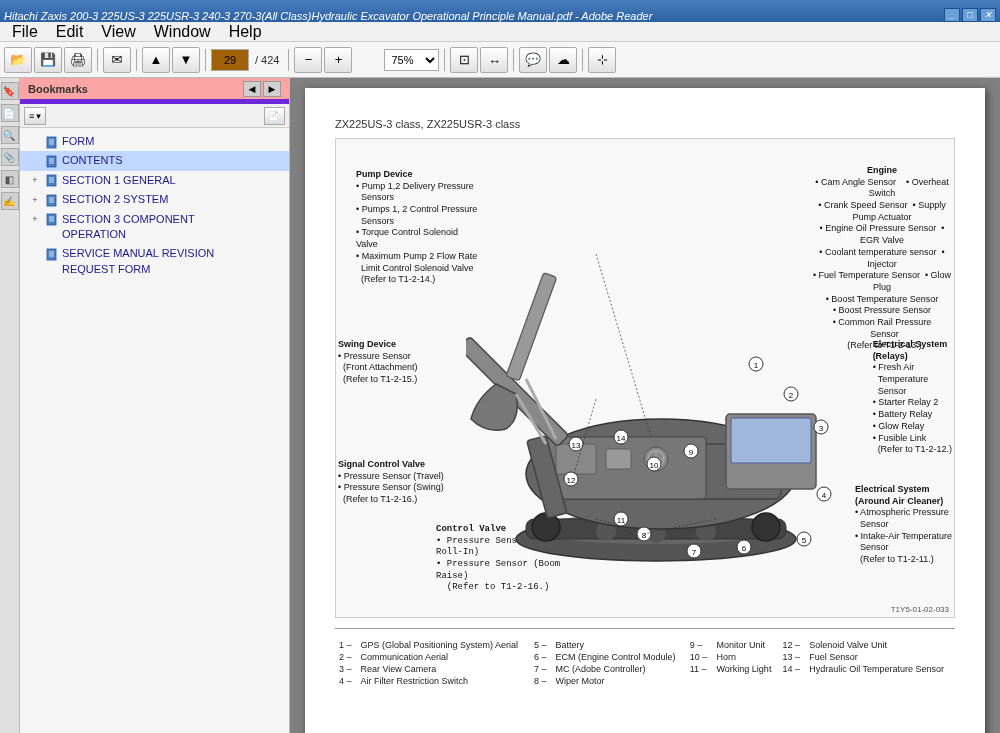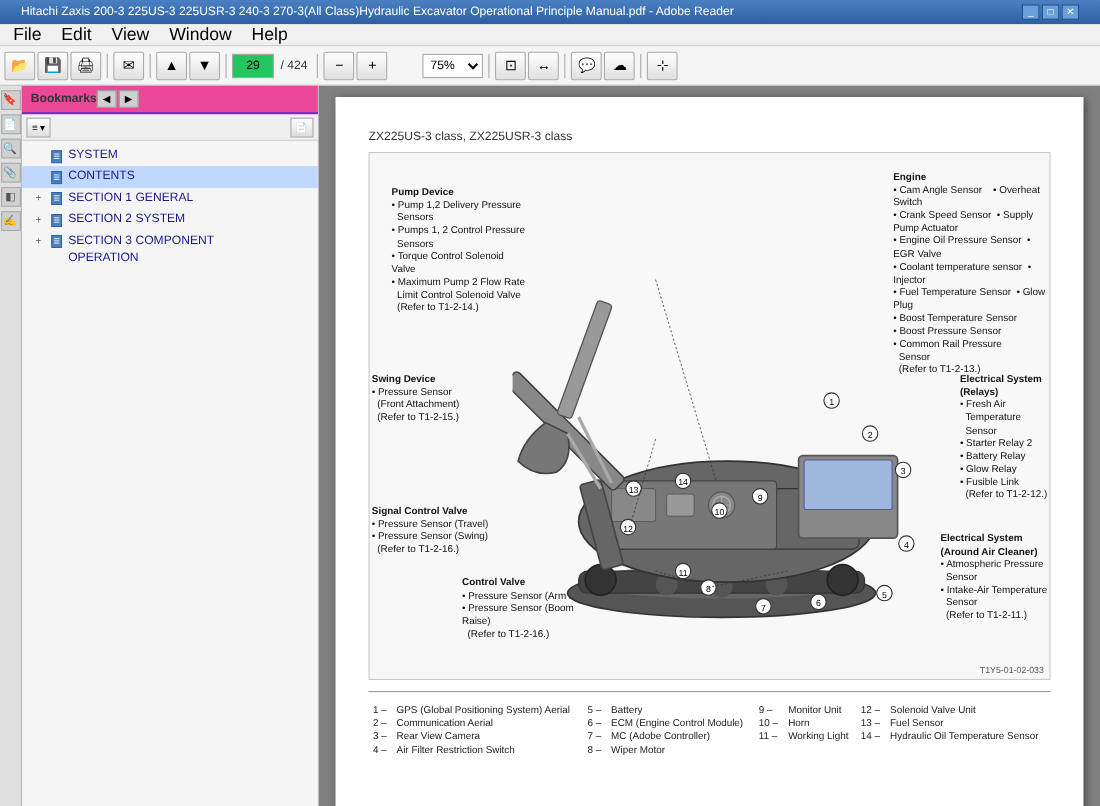--- a/index.html
+++ b/index.html
@@ -11,23 +11,24 @@
       height: 733px;
       overflow: hidden;
     }
 
     
     #title-bar {
       background: linear-gradient(to bottom, #4a7fc1, #2a5fa0);
       color: white;
       height: 22px;
       display: flex;
-      align-items: center;
-      padding: 0 19px;
-      font-size: 11px;
+      align-items: flex-end;
+      padding: 0 4px;
+      font-size: 11px;
+      font-style: italic;
     }
     #title-bar .title-text {
       flex: 1;
     }
     #title-bar .window-controls {
       display: flex;
       gap: 2px;
     }
     .win-btn {
       width: 16px;
@@ -85,21 +86,21 @@
       height: 22px;
       background: #aaa;
       margin: 0 3px;
     }
     .page-input {
       width: 38px;
       height: 22px;
       border: 1px solid #aaa;
       text-align: center;
       font-size: 11px;
-      background: #22c55e;
+      background: #a16207;
     }
     .page-total {
       font-size: 11px;
       color: #333;
       padding: 0 4px;
     }
     .zoom-select {
       height: 22px;
       font-size: 11px;
       border: 1px solid #aaa;
@@ -117,27 +118,27 @@
     
     #sidebar {
       width: 270px;
       min-width: 270px;
       background: #f5f5f5;
       border-right: 1px solid #bbb;
       display: flex;
       flex-direction: column;
     }
     #sidebar-header {
-      background: #ec4899;
-      border-bottom: 2px solid #6d28d9;
+      background: #fca5a5;
+      border-bottom: 5px solid #6d28d9;
       height: 26px;
       display: flex;
       align-items: center;
       padding: 0 8px;
-      justify-content: flex-start;
+      justify-content: space-between;
     }
     #sidebar-title {
       font-size: 11px;
       font-weight: bold;
       color: #333;
     }
     #sidebar-controls {
       display: flex;
       gap: 2px;
     }
@@ -411,21 +412,21 @@
       <div class="bm-item">
         <div class="bm-expander">&nbsp;</div>
         <div class="bm-icon">
           <svg viewBox="0 0 11 13" fill="none" xmlns="http://www.w3.org/2000/svg">
             <rect x="1" y="1" width="9" height="11" fill="#4a7fc1" stroke="#2255aa" stroke-width="0.8"></rect>
             <line x1="3" y1="4" x2="8" y2="4" stroke="white" stroke-width="0.8"></line>
             <line x1="3" y1="6" x2="8" y2="6" stroke="white" stroke-width="0.8"></line>
             <line x1="3" y1="8" x2="8" y2="8" stroke="white" stroke-width="0.8"></line>
           </svg>
         </div>
-        <span class="bm-label">SYSTEM</span>
+        <span class="bm-label">FORM</span>
       </div>
 
 
       <div class="bm-item selected">
         <div class="bm-expander">&nbsp;</div>
         <div class="bm-icon">
           <svg viewBox="0 0 11 13" fill="none" xmlns="http://www.w3.org/2000/svg">
             <rect x="1" y="1" width="9" height="11" fill="#4a7fc1" stroke="#2255aa" stroke-width="0.8"></rect>
             <line x1="3" y1="4" x2="8" y2="4" stroke="white" stroke-width="0.8"></line>
             <line x1="3" y1="6" x2="8" y2="6" stroke="white" stroke-width="0.8"></line>
@@ -467,20 +468,32 @@
           <svg viewBox="0 0 11 13" fill="none" xmlns="http://www.w3.org/2000/svg">
             <rect x="1" y="1" width="9" height="11" fill="#4a7fc1" stroke="#2255aa" stroke-width="0.8"></rect>
             <line x1="3" y1="4" x2="8" y2="4" stroke="white" stroke-width="0.8"></line>
             <line x1="3" y1="6" x2="8" y2="6" stroke="white" stroke-width="0.8"></line>
             <line x1="3" y1="8" x2="8" y2="8" stroke="white" stroke-width="0.8"></line>
           </svg>
         </div>
         <span class="bm-label">SECTION 3 COMPONENT<br>OPERATION</span>
       </div>
 
+      <div class="bm-item">
+        <div class="bm-expander">&nbsp;</div>
+        <div class="bm-icon">
+          <svg viewBox="0 0 11 13" fill="none" xmlns="http://www.w3.org/2000/svg">
+            <rect x="1" y="1" width="9" height="11" fill="#4a7fc1" stroke="#2255aa" stroke-width="0.8"></rect>
+            <line x1="3" y1="4" x2="8" y2="4" stroke="white" stroke-width="0.8"></line>
+            <line x1="3" y1="6" x2="8" y2="6" stroke="white" stroke-width="0.8"></line>
+            <line x1="3" y1="8" x2="8" y2="8" stroke="white" stroke-width="0.8"></line>
+          </svg>
+        </div>
+        <span class="bm-label">SERVICE MANUAL REVISION<br>REQUEST FORM</span>
+      </div>
     </div>
   </div>
 
   <div id="content-area">
     <div id="pdf-page">
 
       <div class="page-subtitle">ZX225US-3 class, ZX225USR-3 class</div>
 
       <div class="diagram-container">
 
@@ -496,27 +509,27 @@
           <strong>Swing Device</strong><br>
           • Pressure Sensor<br>&nbsp;&nbsp;(Front Attachment)<br>&nbsp;&nbsp;(Refer to T1-2-15.)
         </div>
 
         <div class="diagram-label" style="left:2px; top:320px; max-width:120px;">
           <strong>Signal Control Valve</strong><br>
           • Pressure Sensor (Travel)<br>
           • Pressure Sensor (Swing)<br>&nbsp;&nbsp;(Refer to T1-2-16.)
         </div>
 
-        <div class="diagram-label" style="left:84px; top:385px; max-width:130px;">
+        <div class="diagram-label" style="left:100px; top:385px; max-width:130px;font-family:Liberation Mono, monospace;">
           <strong>Control Valve</strong><br>
           • Pressure Sensor (Arm Roll-In)<br>
           • Pressure Sensor (Boom Raise)<br>&nbsp;&nbsp;(Refer to T1-2-16.)
         </div>
 
-        <div class="diagram-label" style="right:2px; top:16px; max-width:140px; text-align:left;">
+        <div class="diagram-label" style="right:2px; top:26px; max-width:140px; text-align:center;">
           <strong>Engine</strong><br>
           • Cam Angle Sensor &nbsp;&nbsp;&nbsp;• Overheat Switch<br>
           • Crank Speed Sensor &nbsp;• Supply Pump Actuator<br>
           • Engine Oil Pressure Sensor &nbsp;• EGR Valve<br>
           • Coolant temperature sensor &nbsp;• Injector<br>
           • Fuel Temperature Sensor &nbsp;• Glow Plug<br>
           • Boost Temperature Sensor<br>
           • Boost Pressure Sensor<br>
           • Common Rail Pressure<br>&nbsp;&nbsp;Sensor<br>&nbsp;&nbsp;(Refer to T1-2-13.)
         </div>

